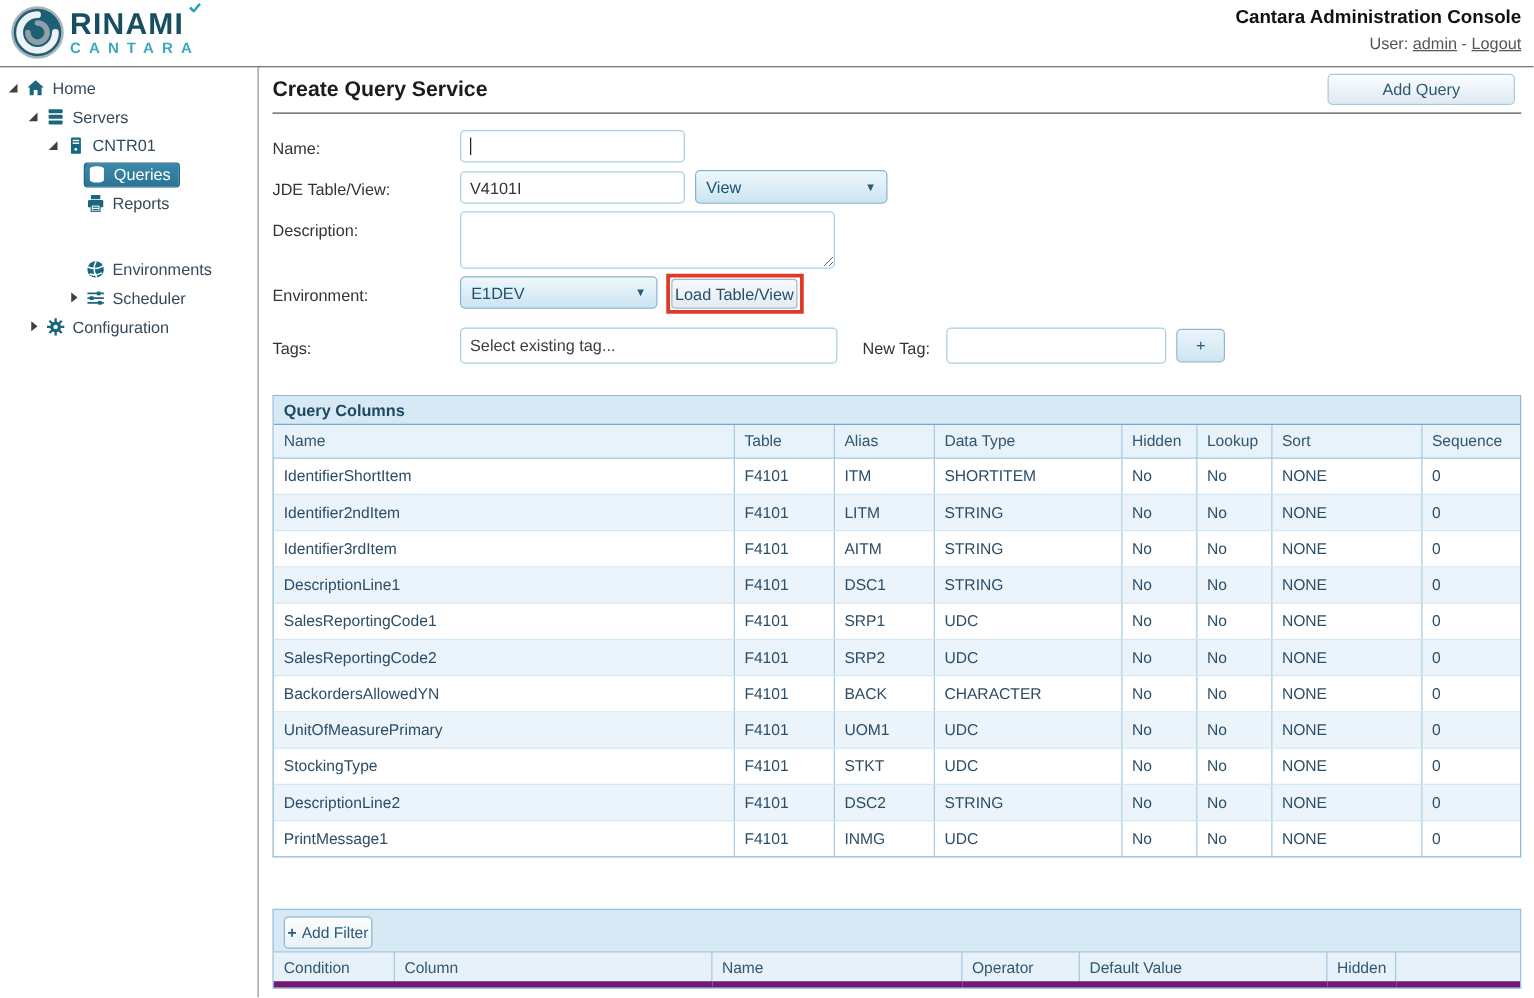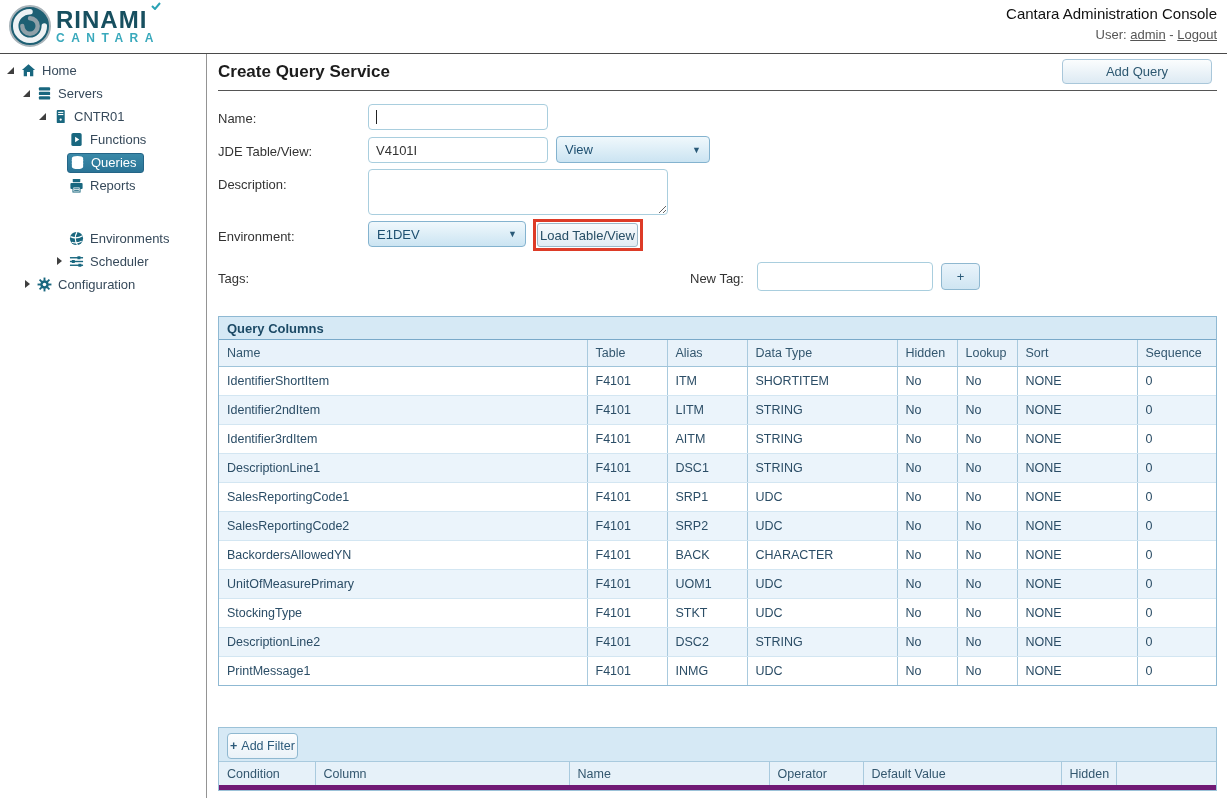--- a/index.html
+++ b/index.html
@@ -10,21 +10,21 @@
   
   .header { position:absolute; left:0; top:0; width:1227px; height:54px;
             background:#fff; border-bottom:1px solid #4a4a4a; }
   .logo-wrap { position:absolute; left:8px; top:4px; display:flex; align-items:center; }
   .logo-mark { width:44px; height:44px; }
   .wordmark { margin-left:4px; position:relative; }
   .brand1 { font-size:24px; font-weight:bold; color:#174f5f; letter-spacing:1px; line-height:24px; }
   .brand2 { font-size:12px; font-weight:bold; color:#39a9bc; letter-spacing:6.5px; line-height:13px; }
   .brand-tick { position:absolute; right:-1px; top:-6px; }
   .header-right { position:absolute; right:10px; top:5px; text-align:right; }
-  .console-title { font-size:15px; font-weight:normal; color:#111; }
+  .console-title { font-size:15px; font-weight:bold; color:#111; }
   .user-line { font-size:13px; color:#555; margin-top:5px; }
   .user-line a { color:#555; text-decoration:underline; cursor:pointer; }
 
   
   .sidebar { position:absolute; left:0; top:54px; width:207px; height:744px;
              border-right:1px solid #949494; background:#fff; padding-top:5px; }
   .tree-row { display:flex; align-items:center; height:23px; font-size:13px; color:#36490f; cursor:pointer; }
   .tree-row { color:#36495a; }
   .toggle { width:15px; height:15px; position:relative; flex:none; display:inline-block; }
   .toggle.closed::before { content:''; position:absolute; left:5px; top:3px;
@@ -165,32 +165,20 @@
               <rect x="5.5" y="3" width="5.5" height="1.2" fill="#fff"></rect>
               <rect x="5.5" y="5.3" width="5.5" height="1.2" fill="#fff"></rect>
               <circle cx="8.2" cy="11.2" r="1.2" fill="#fff"></circle>
             </svg>
           </span>
           <span class="tree-label">CNTR01</span>
         </span>
       </div>
       <div class="tree-row" style="padding-left: 52px;">
         <span class="toggle none"></span>
-        <span class="tree-inner">
-          <span class="tree-icon">
-            <svg viewBox="0 0 16 16" fill="currentColor">
-              <rect x="2.5" y="1" width="11" height="14" rx="2"></rect>
-              <path d="M6.5 5 L11 8 L6.5 11 Z" fill="#fff"></path>
-            </svg>
-          </span>
-          <span class="tree-label">Functions</span>
-        </span>
-      </div>
-      <div class="tree-row" style="padding-left: 52px;">
-        <span class="toggle none"></span>
         <span class="tree-inner selected">
           <span class="tree-icon">
             <svg viewBox="0 0 16 16" fill="currentColor">
               <path d="M2 3.2 C2 1.9 4.7 1 8 1 C11.3 1 14 1.9 14 3.2 L14 12.8 C14 14.1 11.3 15 8 15 C4.7 15 2 14.1 2 12.8 Z"></path>
               <path d="M2 5.6 C3.2 6.5 5.4 7 8 7 C10.6 7 12.8 6.5 14 5.6" stroke="#fff" stroke-width="1.1" fill="none"></path>
               <path d="M2 9 C3.2 9.9 5.4 10.4 8 10.4 C10.6 10.4 12.8 9.9 14 9" stroke="#fff" stroke-width="1.1" fill="none"></path>
             </svg>
           </span>
           <span class="tree-label">Queries</span>
         </span>
@@ -287,20 +275,21 @@
 
     <div class="form-label" style="left:10px; top:175px;">Environment:</div>
     <div class="dropdown" style="left:160px; top:167px; width:158px; height:26px;">
       <span>E1DEV</span>
       <span class="dd-arrow">▼</span>
     </div>
     <button class="load-btn">Load Table/View</button>
     <div class="red-highlight"></div>
 
     <div class="form-label" style="left:10px; top:217px;">Tags:</div>
+    <input class="txt" style="left: 160px; top: 208px; width: 302px; height: 29px;" placeholder="Select existing tag...">
     <div class="form-label" style="left:482px; top:217px;">New Tag:</div>
     <input class="txt" style="left: 549px; top: 208px; width: 176px; height: 29px;">
     <button class="plus-btn">+</button>
 
     <div class="qc-wrap">
       <div class="qc-title">Query Columns</div>
       <table class="qc">
         <colgroup>
           <col style="width:368px">
             <col style="width:80px">

